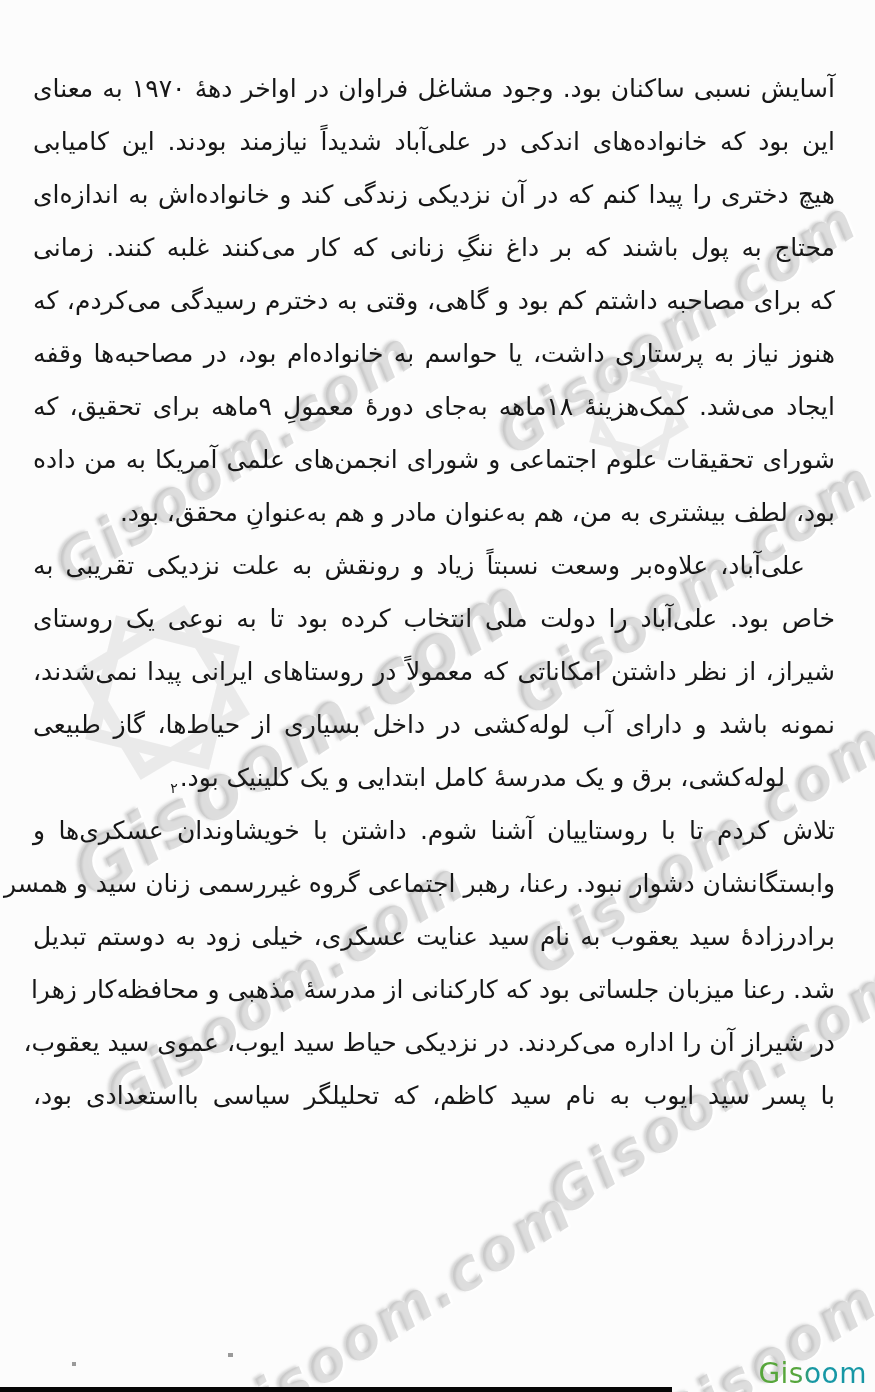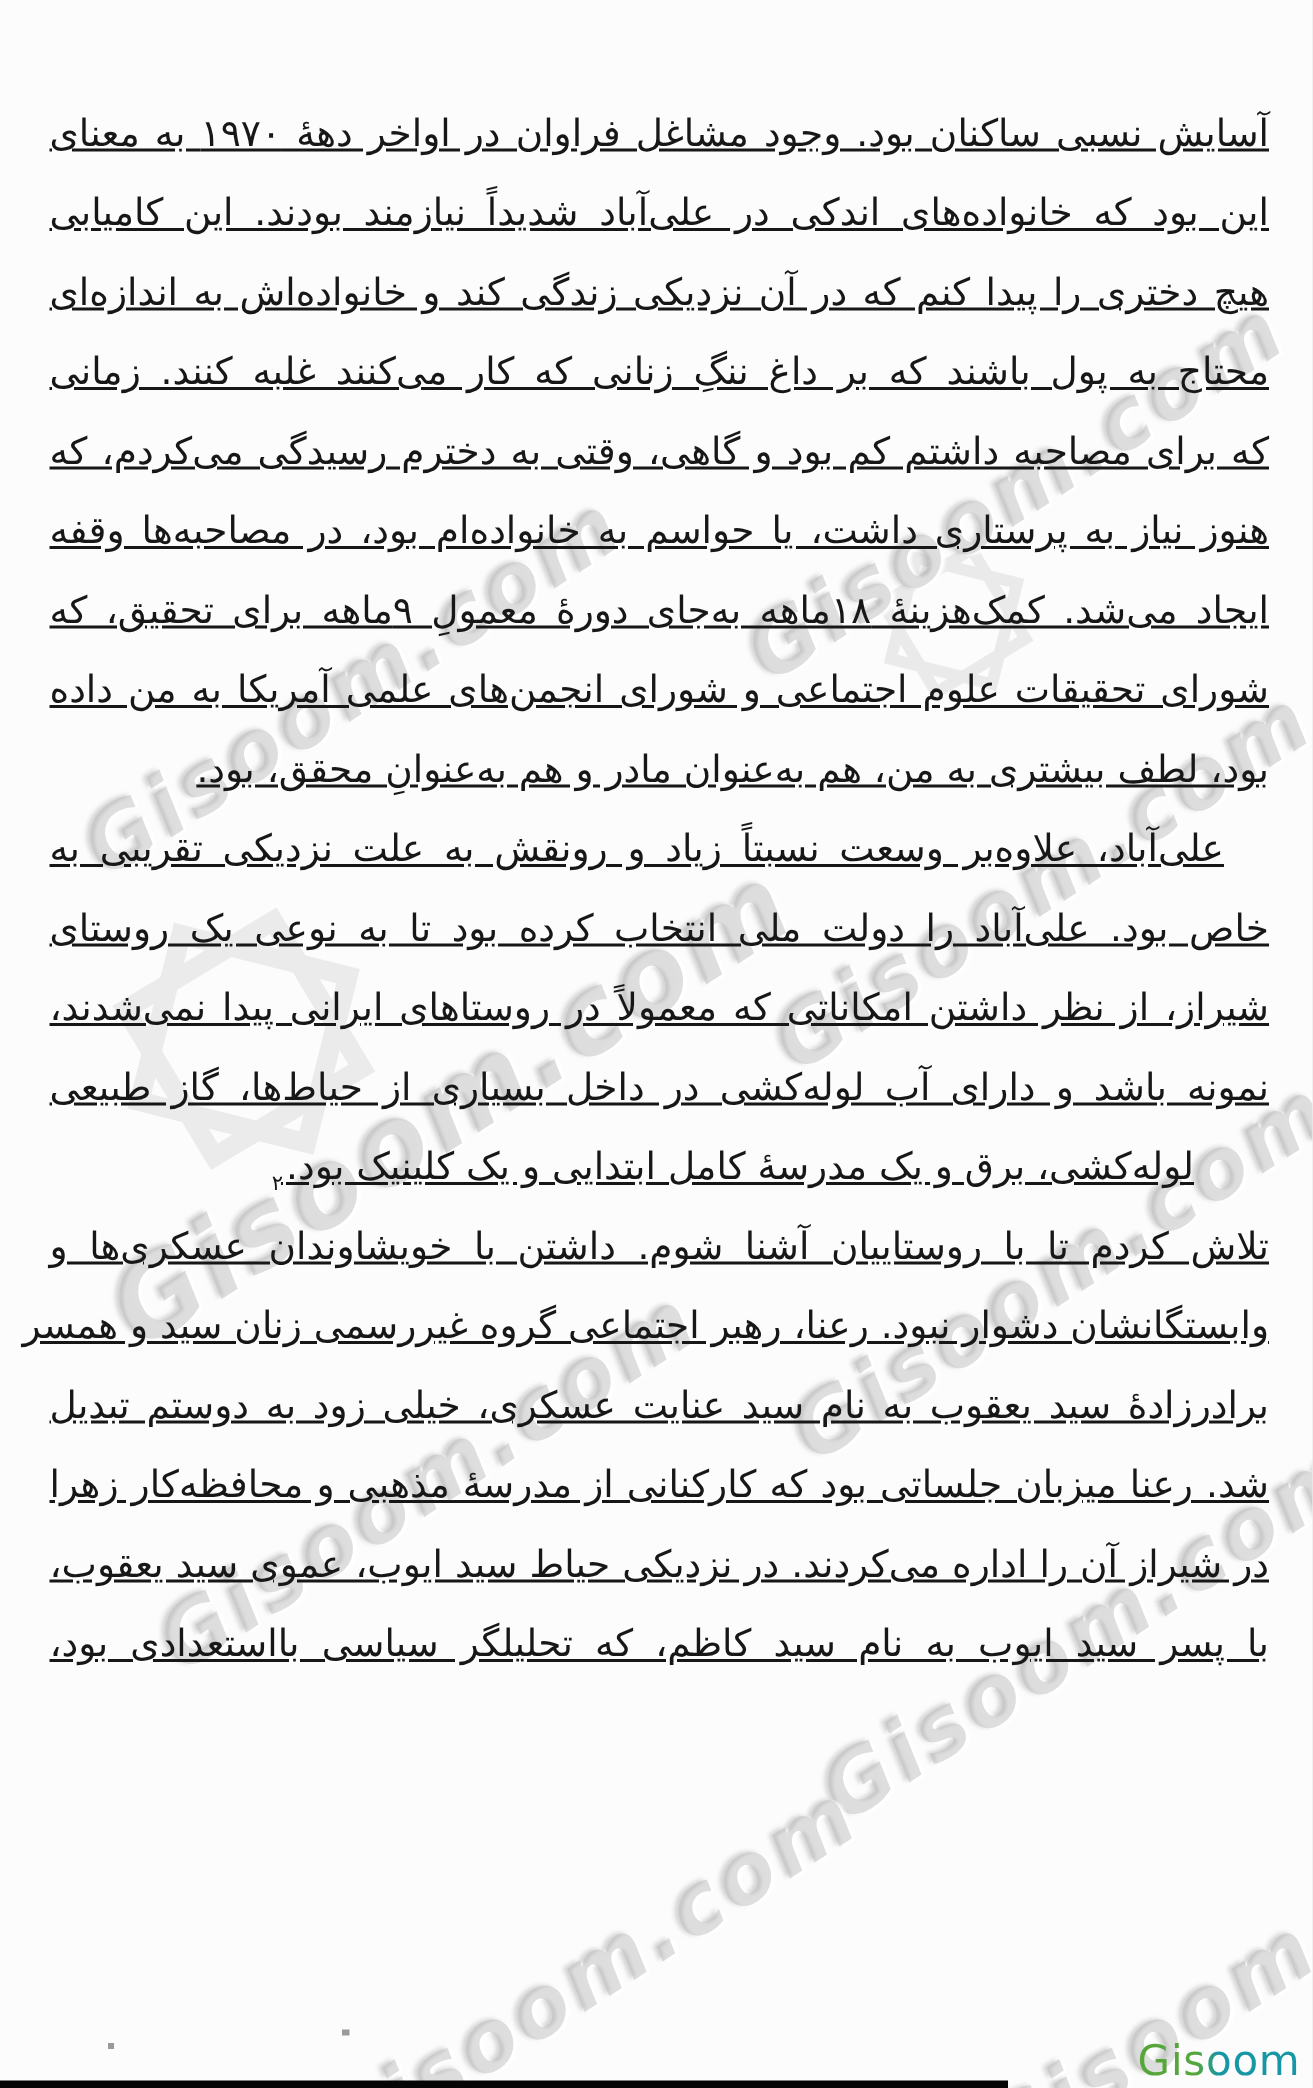--- a/index.html
+++ b/index.html
@@ -6,21 +6,21 @@
   .page{position:relative;width:875px;height:1392px;background:#fcfcfc;overflow:hidden;
         font-family:"DejaVu Sans",sans-serif;color:#171717;}
   
   .header{position:absolute;top:4px;left:0;right:55px;direction:rtl;text-align:right;
           font-size:16px;color:#1c1c1c;white-space:nowrap;z-index:3;}
   .header .num{font-size:20px;font-weight:bold;letter-spacing:1px;}
   .header .sep{display:inline-block;margin:0 11px 0 9px;font-size:18px;font-weight:bold;
                transform:scaleY(1.25);color:#222;}
   .header .title{font-size:16px;}
   
-  .page-body{position:absolute;top:62px;right:29px;left:33px;direction:rtl;z-index:2;text-decoration:underline;}
+  .page-body{position:absolute;top:62px;right:40px;left:33px;direction:rtl;z-index:2;}
   .line{height:53px;line-height:53px;font-size:25px;text-align:justify;text-align-last:justify;
         white-space:nowrap;letter-spacing:0.2px;}
   .line.indent{padding-right:30px;}
   .line.inset{padding-right:50px;padding-left:70px;}
   .line.end{text-align-last:right;}
   .line sub{font-size:14px;vertical-align:-7px;margin-right:2px;}
   
   .wm-layer{position:absolute;inset:0;z-index:1;pointer-events:none;}
   .wm{position:absolute;font-weight:bold;font-style:italic;white-space:nowrap;letter-spacing:3px;
       color:rgba(190,190,190,0.5);

